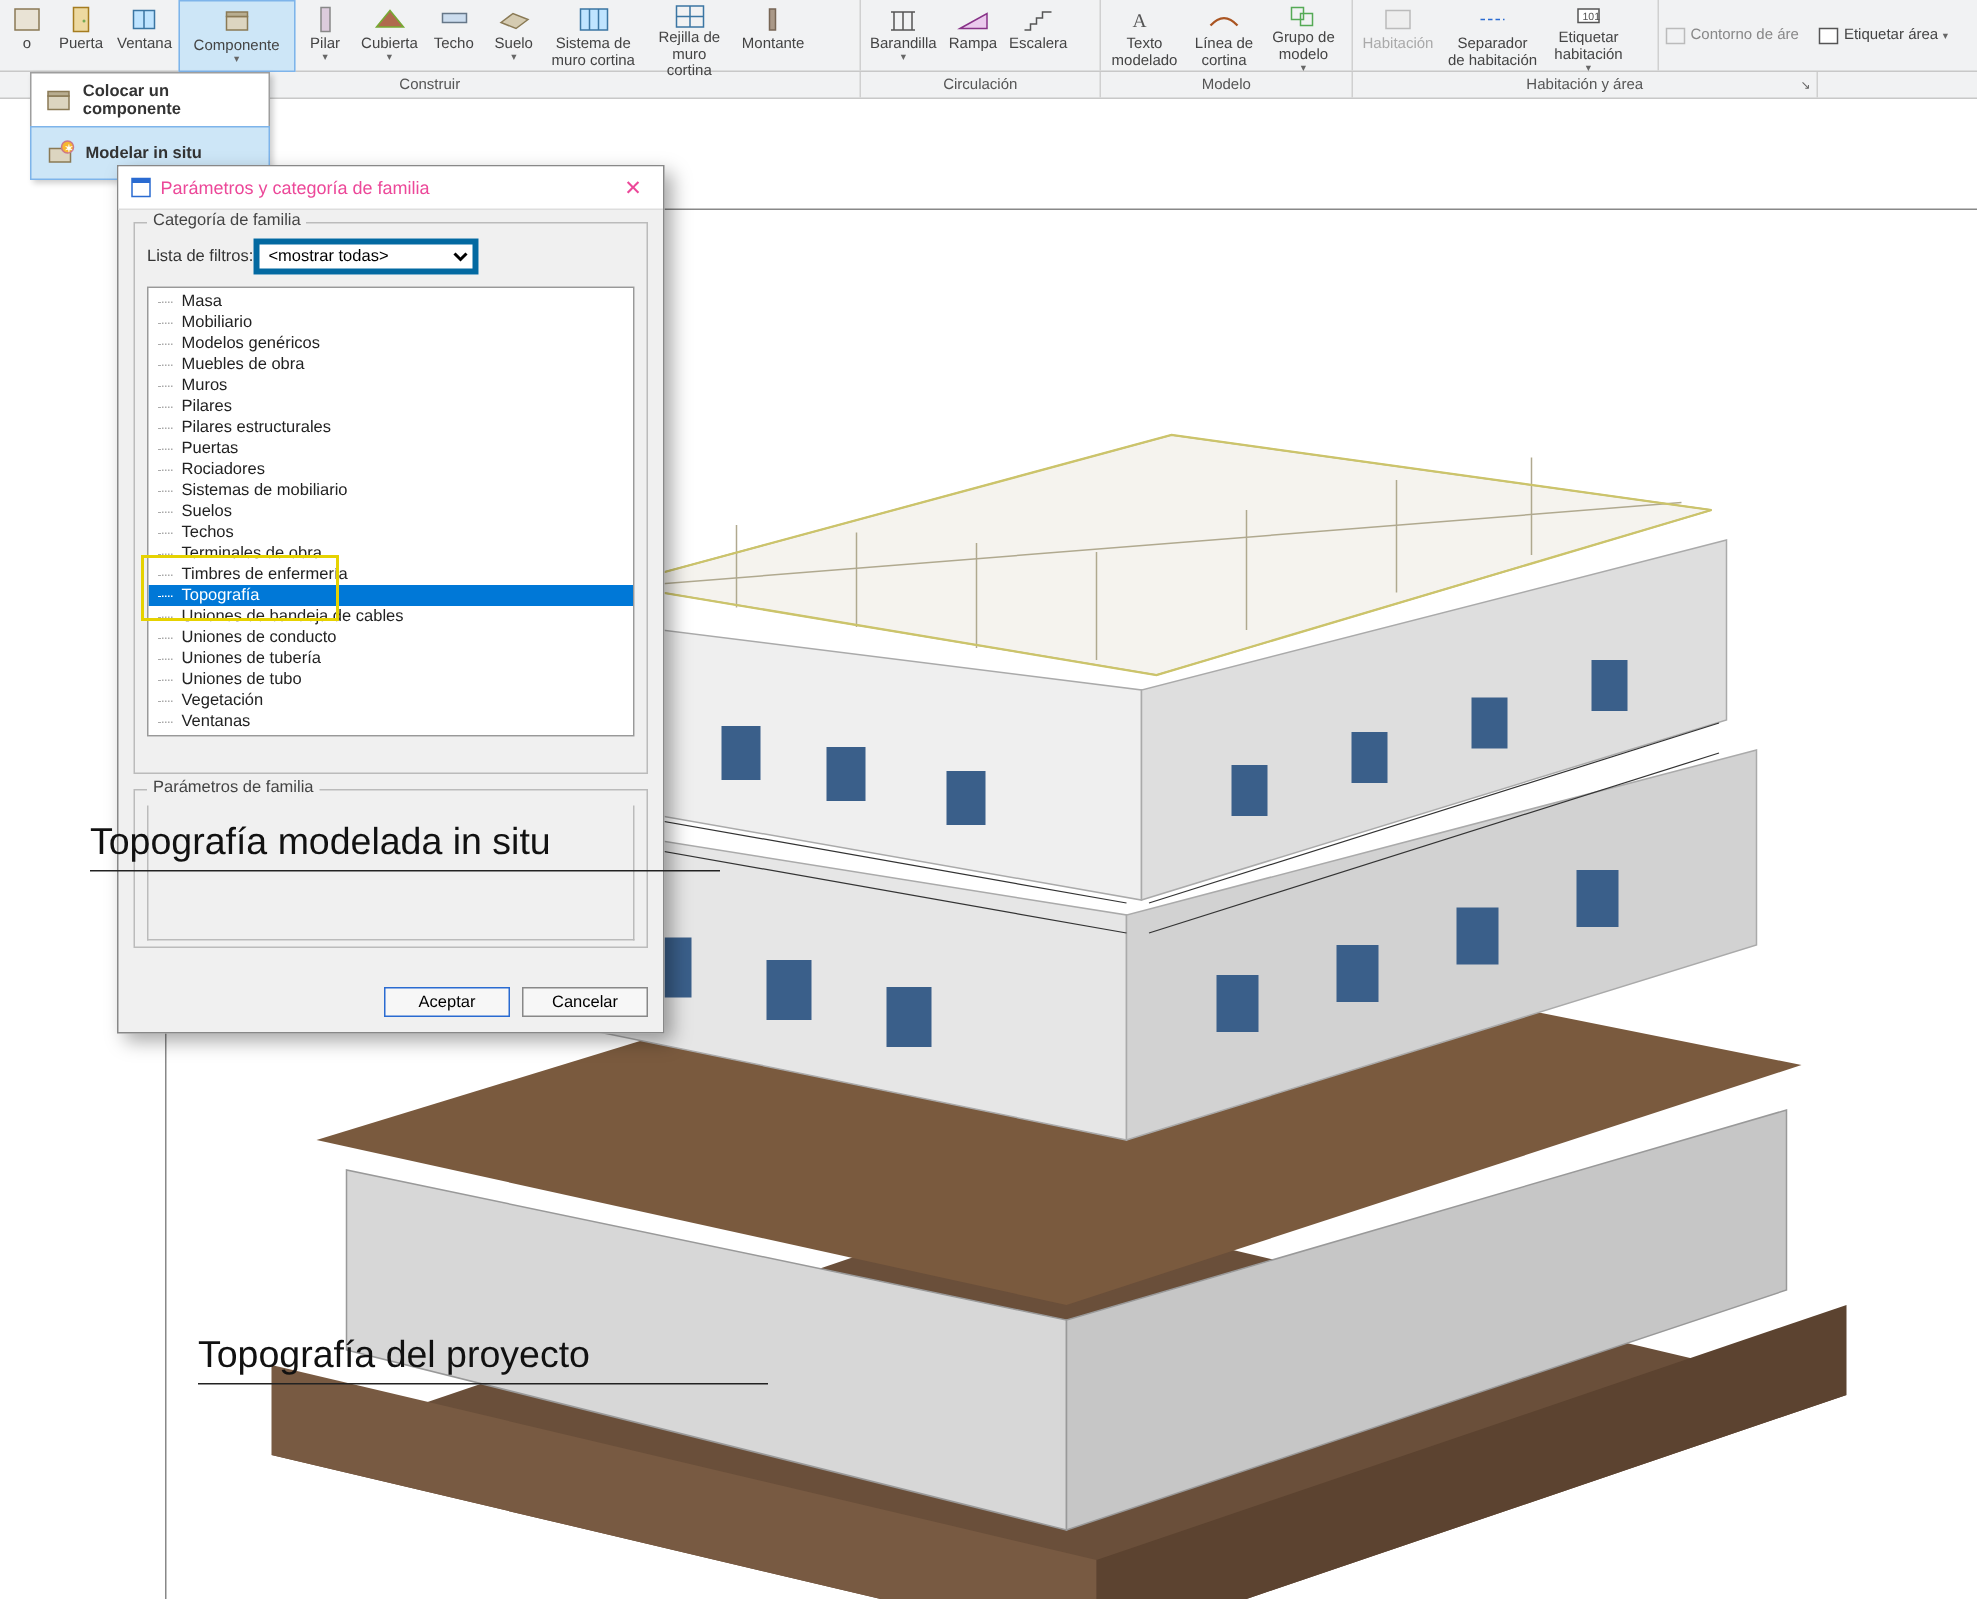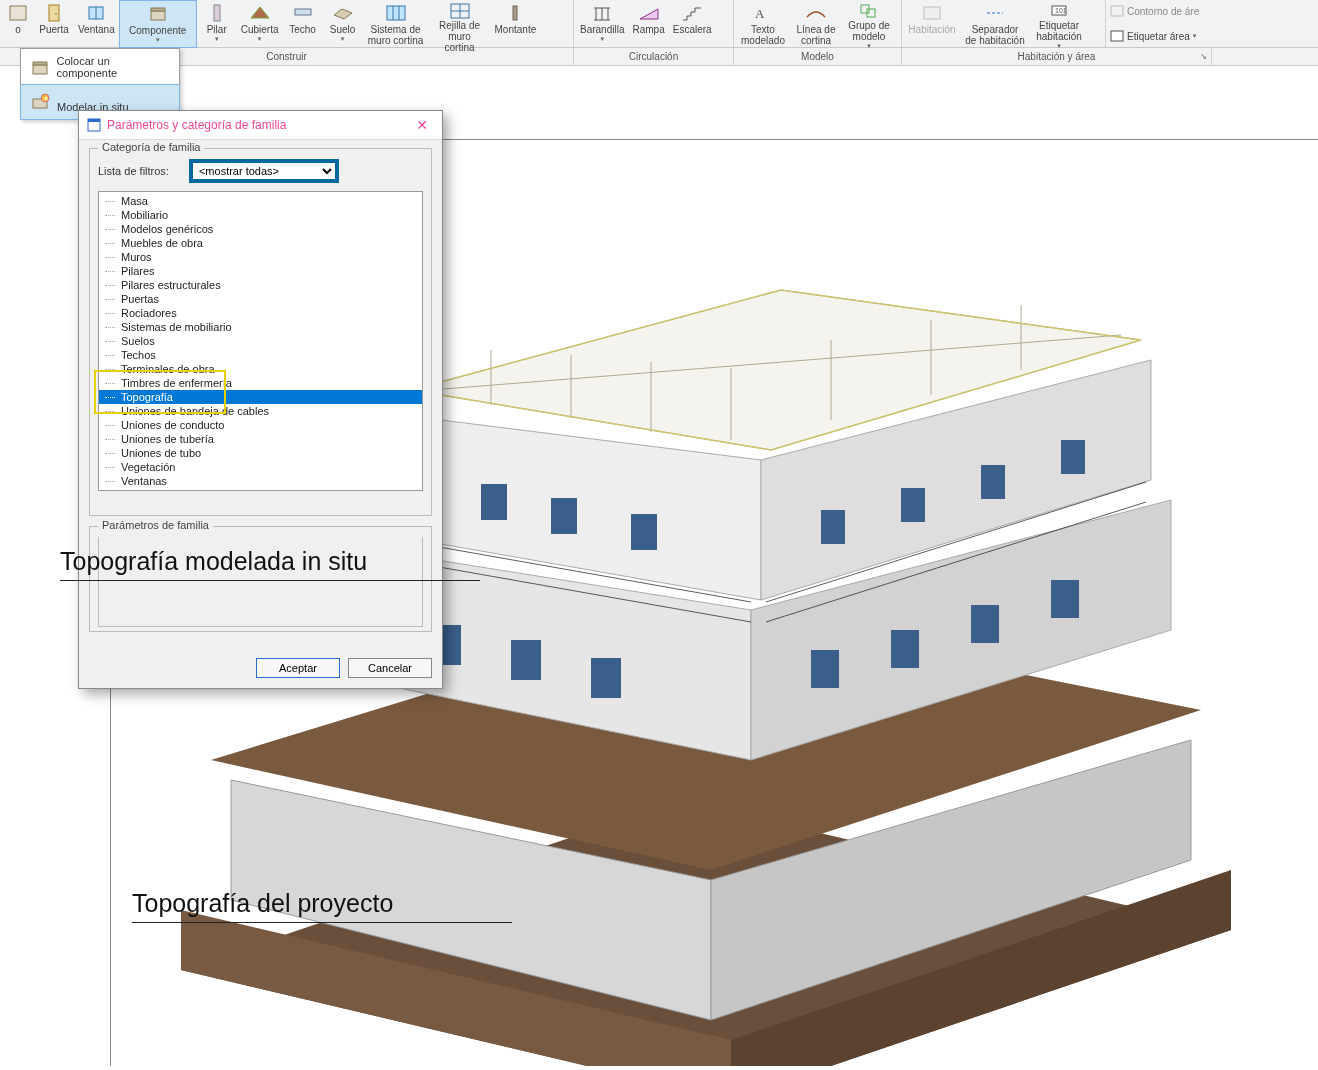--- a/index.html
+++ b/index.html
@@ -61,46 +61,46 @@
   .ribbon-section {
     border-right:1px solid #d0d0d0;
     font-size:10px;
     color:#555;
     display:flex;
     align-items:center;
     justify-content:center;
   }
   .side-small-items {
     display:flex;
-    flex-direction:column;
     justify-content:center;
     padding:2px 4px;
     font-size:10px;
     color:#888;
     gap:13px;
   }
   .side-small-items .si { display:flex; align-items:center; gap:3px; }
   
   .dropdown-menu {
     position: absolute;
     left: 20px;
     top: 48px;
     background: #fff;
     border: 1px solid #9e9e9e;
     width: 160px;
     z-index: 5;
     box-shadow: 2px 2px 4px rgba(0,0,0,0.2);
   }
   .dropdown-menu .mi {
     display:flex;
-    align-items:flex-end;
+    align-items:center;
     gap:6px;
     padding:6px 8px;
     font-size:11px;
     cursor:pointer;
+    font-weight:bold;
   }
   .dropdown-menu .mi.selected { background:#cde6f7; border:1px solid #7eb4ea; margin:-1px; }
   .mi-icon { width:22px; height:22px; display:flex; align-items:center; justify-content:center; }
   
   .dialog {
     position:absolute;
     left:78px;
     top:110px;
     width:365px;
     background:#f0f0f0;
@@ -134,21 +134,21 @@
   }
   .groupbox-label {
     position:absolute;
     top:-8px;
     left:8px;
     background:#f0f0f0;
     padding:0 4px;
     font-size:11px;
     color:#444;
   }
-  .filter-row { display:flex; align-items:center; gap:20px; margin-bottom:8px; }
+  .filter-row { display:flex; align-items:center; gap:0; margin-bottom:8px; }
   .filter-row label { font-size:11px; }
   .filter-row select {
     font-size:11px;
     padding:1px 2px;
     width:150px;
     background:#fff;
     border:4px solid #0369a1;
   }
   .tree-pane {
     background:#fff;

